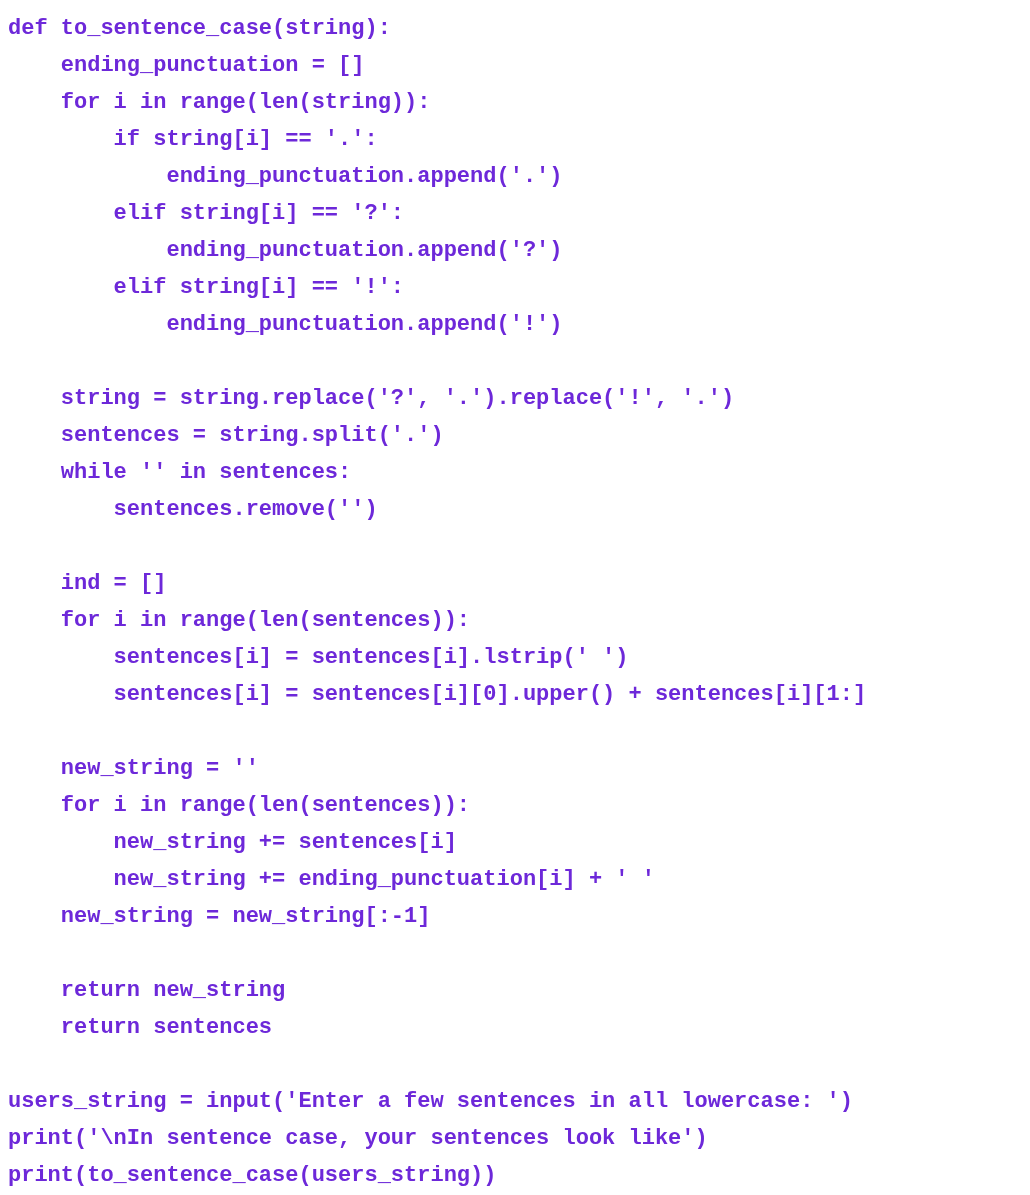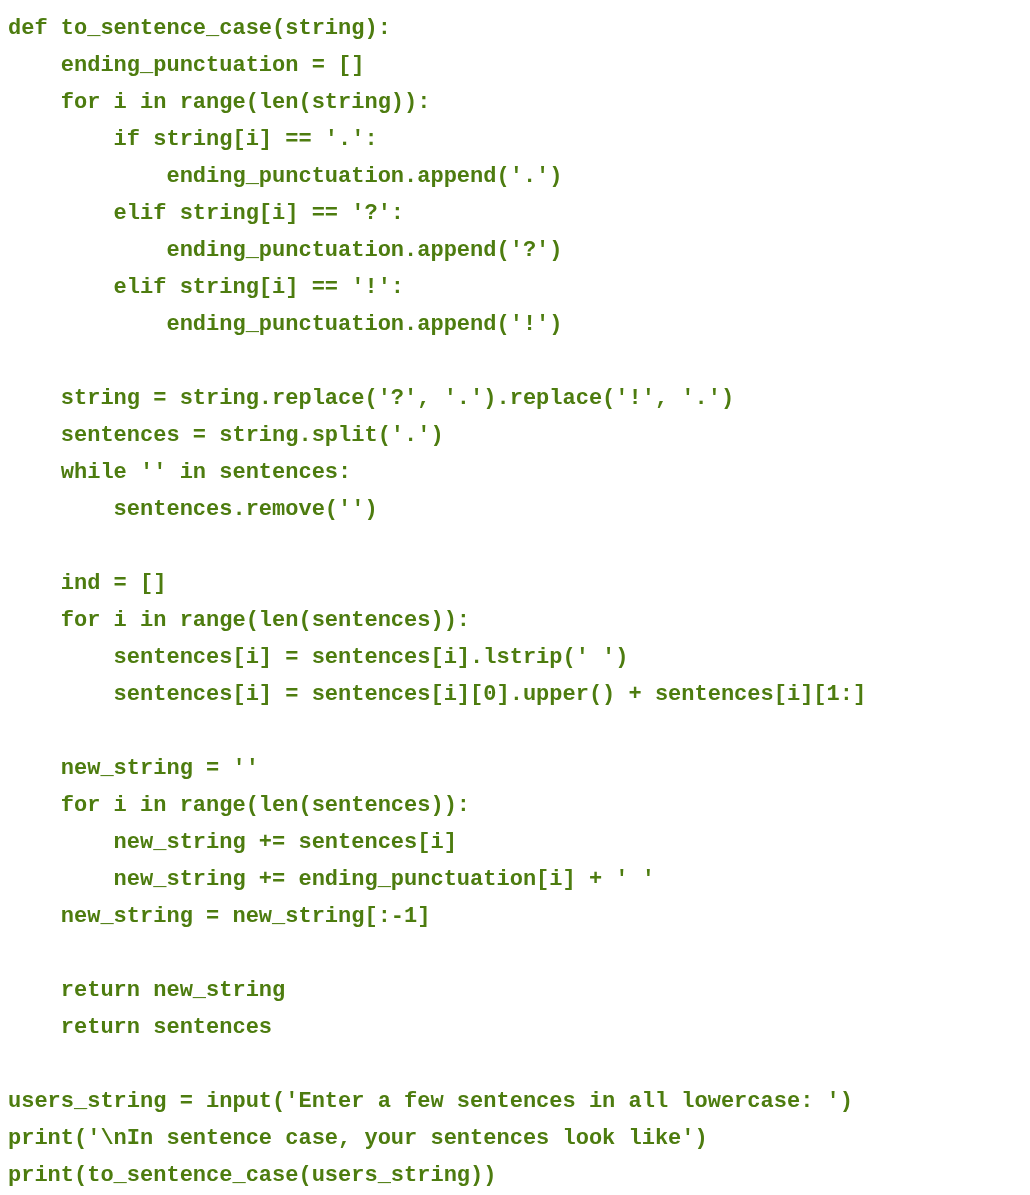--- a/index.html
+++ b/index.html
@@ -13,21 +13,21 @@
     box-sizing: border-box;
     padding: 10px 0 0 8px;
   }
   pre {
     margin: 0;
     font-family: "Courier New", Courier, monospace;
     font-weight: bold;
     font-size: 22px;
     line-height: 37px;
     white-space: pre;
-    color: #4d7c0f;
+    color: #6d28d9;
   }
 </style>
 </head>
 <body>
 
 <pre>def to_sentence_case(string):
     ending_punctuation = []
     for i in range(len(string)):
         if string[i] == '.':
             ending_punctuation.append('.')

